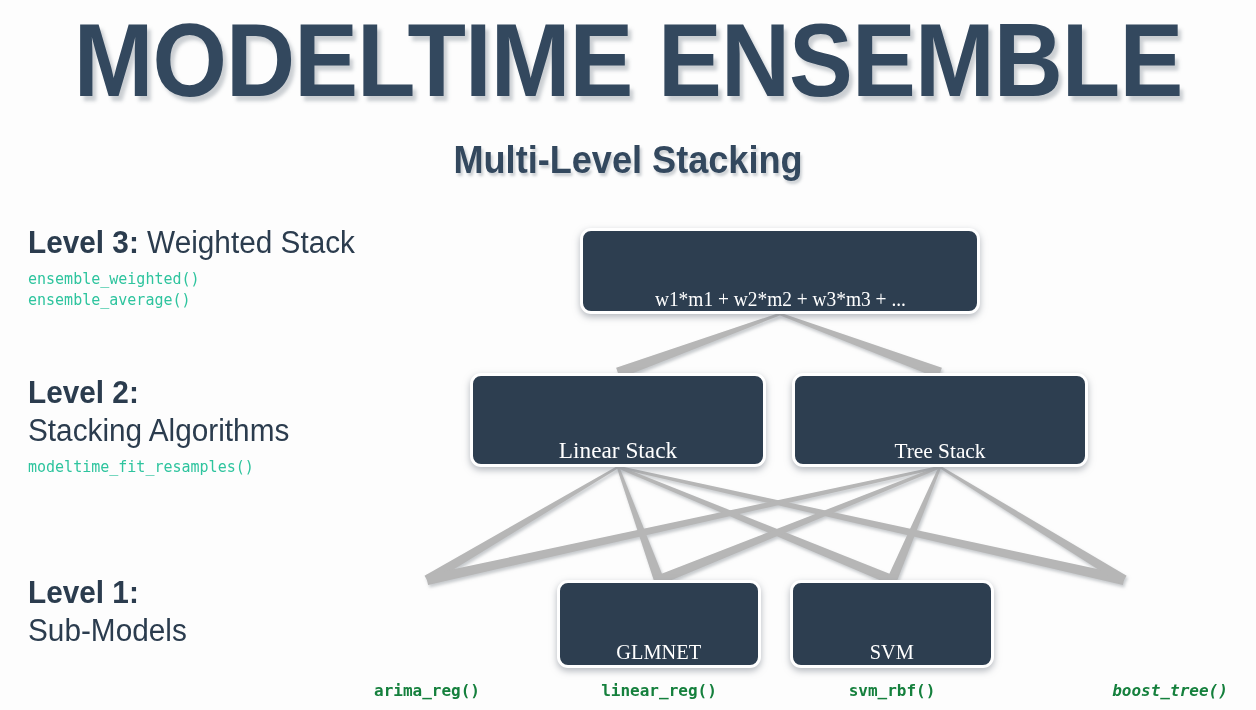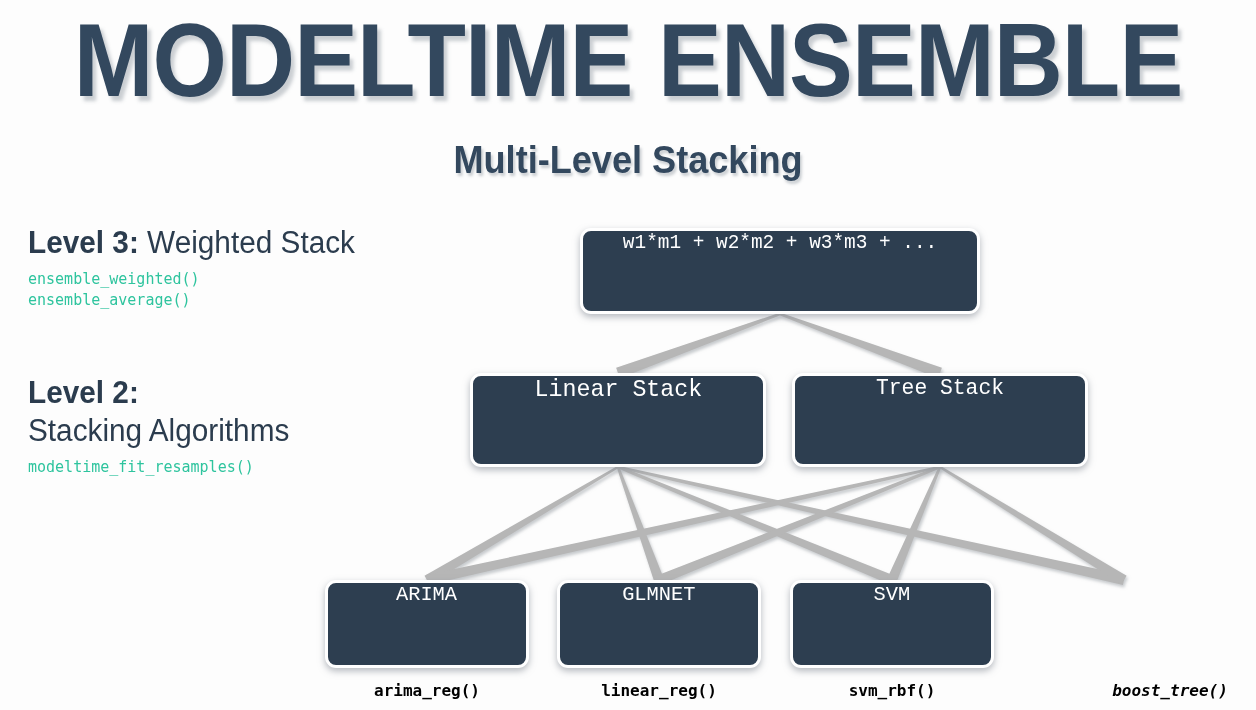--- a/index.html
+++ b/index.html
@@ -99,24 +99,24 @@
 
   
   .node {
     position: absolute;
     box-sizing: border-box;
     background: #2d3e50;
     border: 3px solid #ffffff;
     border-radius: 11px;
     box-shadow: 0 3px 7px rgba(120,128,138,0.55);
     display: flex;
-    align-items: flex-start;
+    align-items: flex-end;
     justify-content: center;
     color: #ffffff;
-    font-family: Liberation Mono, monospace;
+    font-family: Liberation Serif, serif;
     font-weight: 400;
     z-index: 3;
     text-align: center;
   }
   .node span {
     transform: scaleX(0.97);
     transform-origin: 50% 50%;
     white-space: nowrap;
   }
   #node-top    { left: 580px; top: 228px; width: 400px; height: 86px; font-size: 20px; }
@@ -137,21 +137,21 @@
   
   .leaf-cap {
     position: absolute;
     top: 681px;
     width: 204px;
     text-align: center;
     font-family: "DejaVu Sans Mono", "Liberation Mono", monospace;
     font-weight: 700;
     font-size: 16px;
     line-height: 20px;
-    color: #000000;
+    color: #15803d;
     white-space: nowrap;
     z-index: 3;
   }
   #cap-arima   { left: 325px; }
   #cap-glmnet  { left: 557px; }
   #cap-svm     { left: 790px; }
   #cap-xgboost { left: 1068px; font-style: italic; }
 
   
   #links {
@@ -205,35 +205,38 @@
   <div class="lvl" style="top:374px;">
     <div class="lvl-head">
       <b>Level 2:</b>
     </div>
     <div class="lvl-sub">Stacking Algorithms</div>
     <div class="fn-list">
       <div class="fn">modeltime_fit_resamples()</div>
     </div>
   </div>
 
+  <div class="lvl" style="top:574px;">
+    <div class="lvl-head">
+      <b>Level 1:</b>
+    </div>
+    <div class="lvl-sub">Sub-Models</div>
+  </div>
 
   <div class="node" id="node-top">
     <span>w1*m1 + w2*m2 + w3*m3 + ...</span>
   </div>
 
   <div class="node" id="node-linear">
     <span>Linear Stack</span>
   </div>
   <div class="node" id="node-tree">
     <span>Tree Stack</span>
   </div>
 
-  <div class="node leaf" id="node-arima">
-    <span>ARIMA</span>
-  </div>
   <div class="node leaf" id="node-glmnet">
     <span>GLMNET</span>
   </div>
   <div class="node leaf" id="node-svm">
     <span>SVM</span>
   </div>
 
   <div class="leaf-cap" id="cap-arima">arima_reg()</div>
   <div class="leaf-cap" id="cap-glmnet">linear_reg()</div>
   <div class="leaf-cap" id="cap-svm">svm_rbf()</div>

